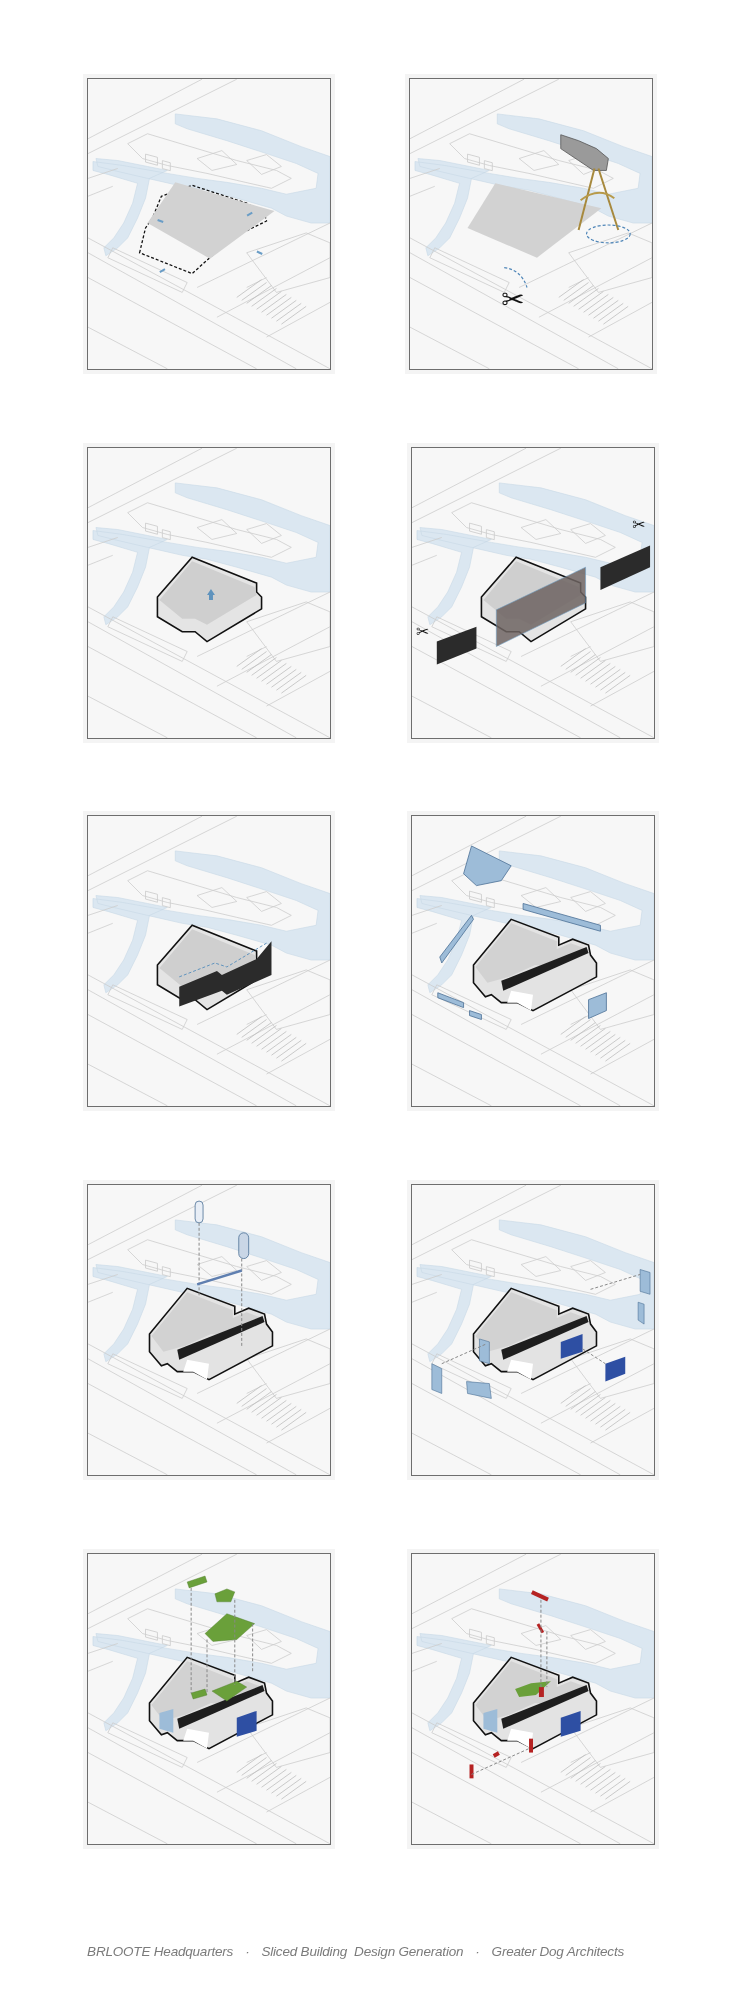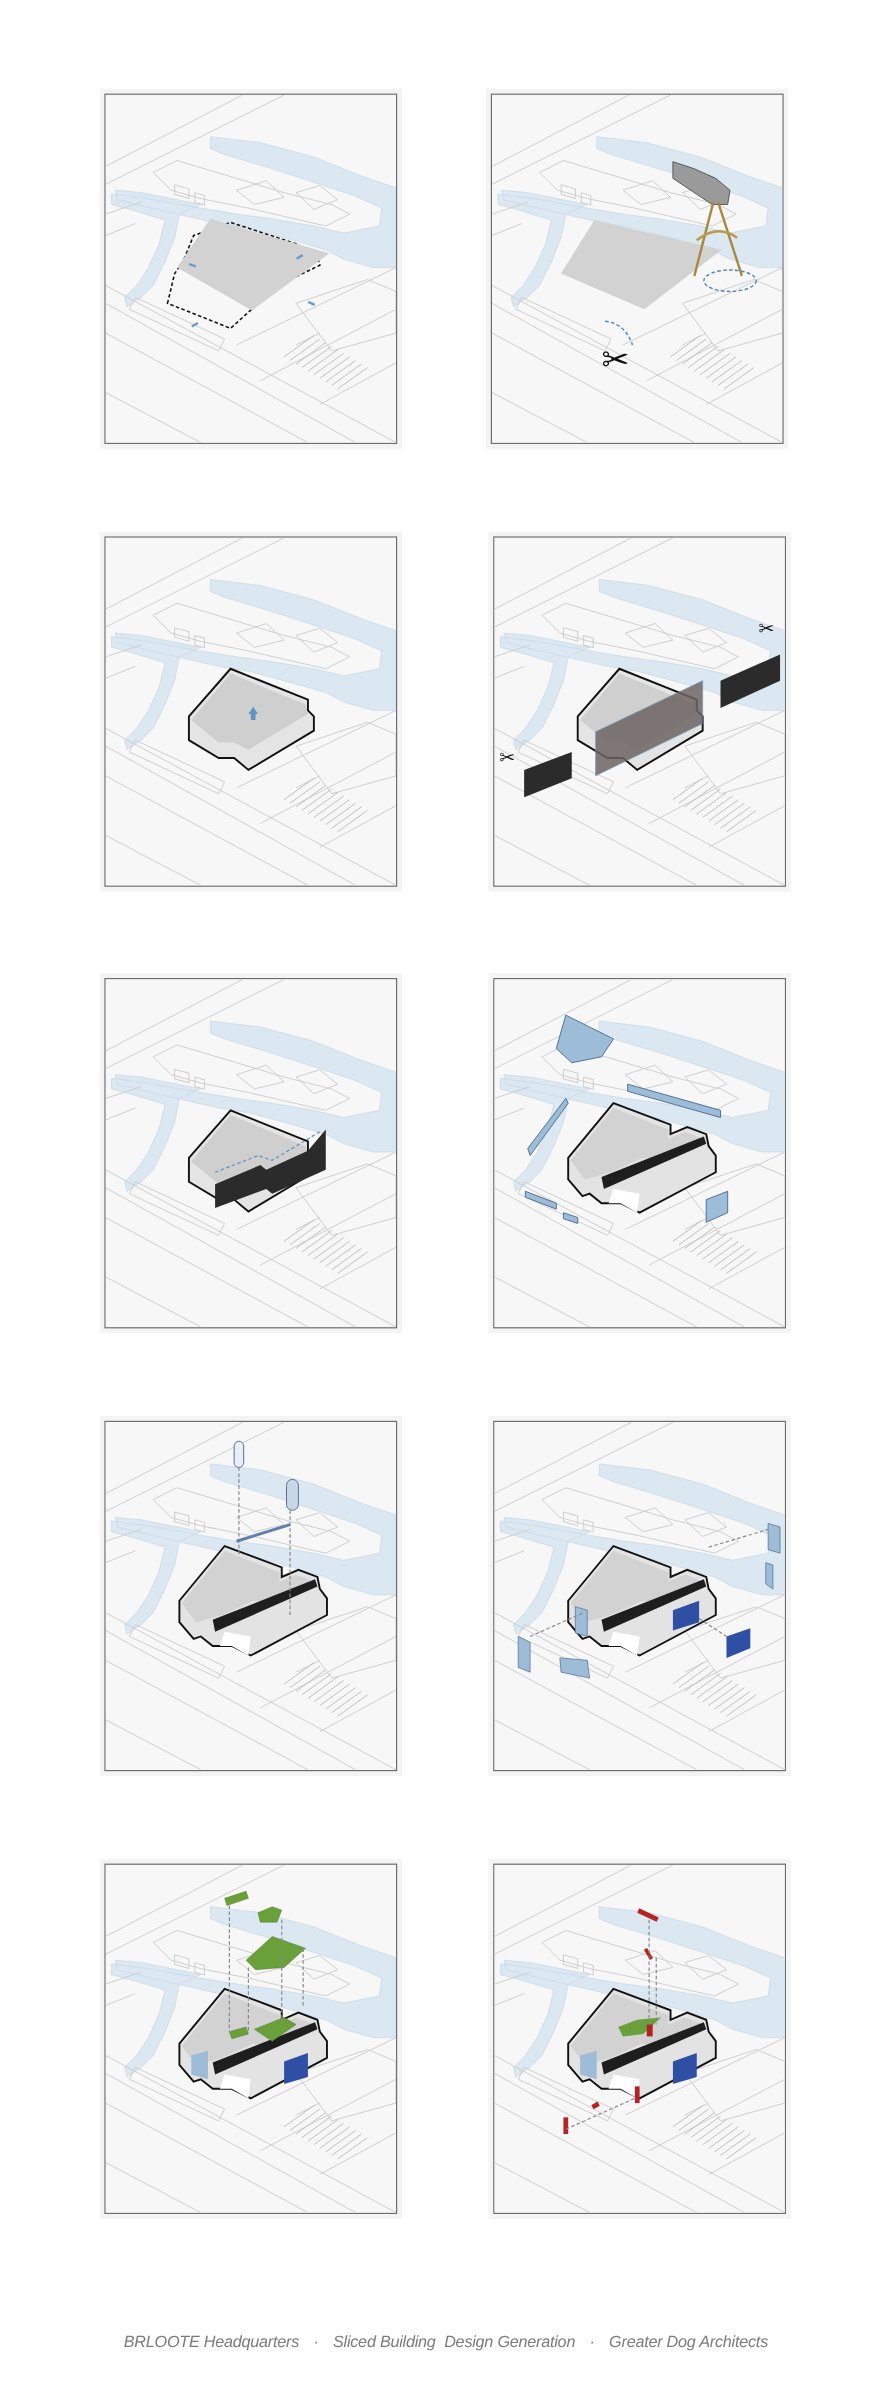--- a/index.html
+++ b/index.html
@@ -1,19 +1,19 @@
 <!DOCTYPE html>
 <html><head>
 <meta charset="utf-8">
 <style>
   html,body{margin:0;padding:0;background:#ffffff;}
   body{width:744px;height:2000px;position:relative;overflow:hidden;font-family:"Liberation Sans",sans-serif;}
   .panel{position:absolute;width:244px;height:292px;box-sizing:border-box;border:1.5px solid #6e6e6e;background:#f7f7f7;overflow:hidden;box-shadow:0 0 0 4px #f4f4f4;}
   .panel svg{position:absolute;left:0;top:0;width:100%;height:100%;}
-  .caption{position:absolute;left:16px;width:704px;top:1929px;text-align:center;font-style:italic;font-size:13.5px;color:#7b7b7b;letter-spacing:-0.2px;white-space:pre;}
+  .caption{position:absolute;left:0;width:704px;top:1929px;text-align:center;font-style:italic;font-size:13.5px;color:#7b7b7b;letter-spacing:-0.2px;white-space:pre;}
   .caption .sep{margin:0 12px;}
 </style>
 </head>
 <body>
 
 <svg width="0" height="0" style="position:absolute">
   <defs>
     <g id="ctx">
       <rect x="0" y="0" width="244" height="292" fill="#f7f7f7"></rect>
 

